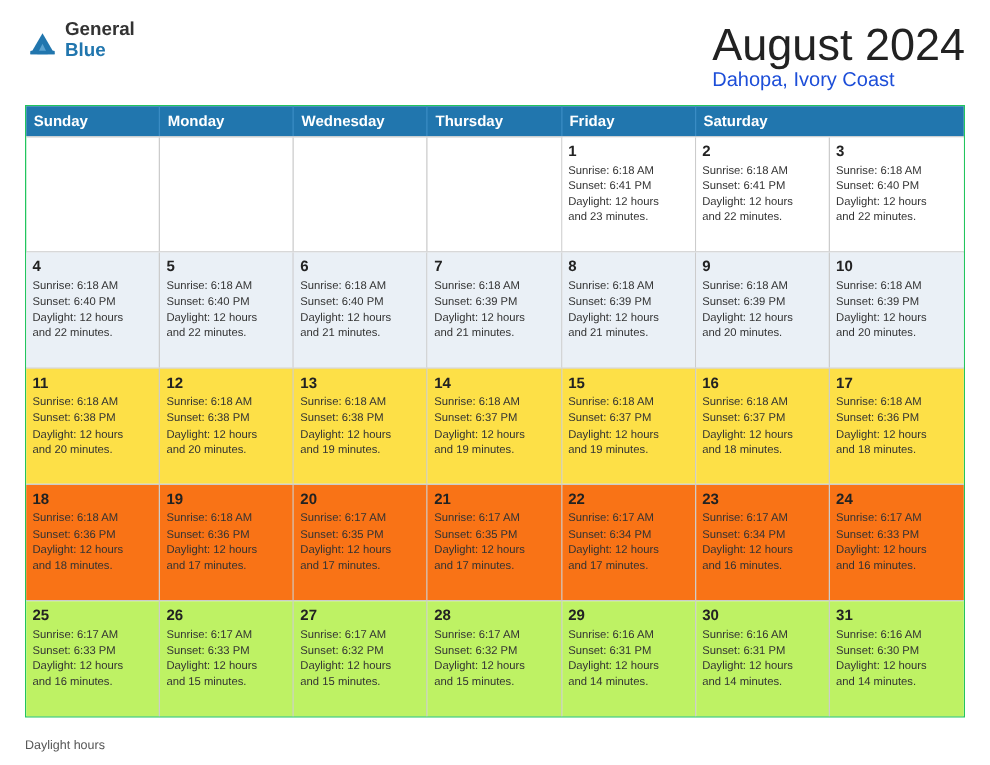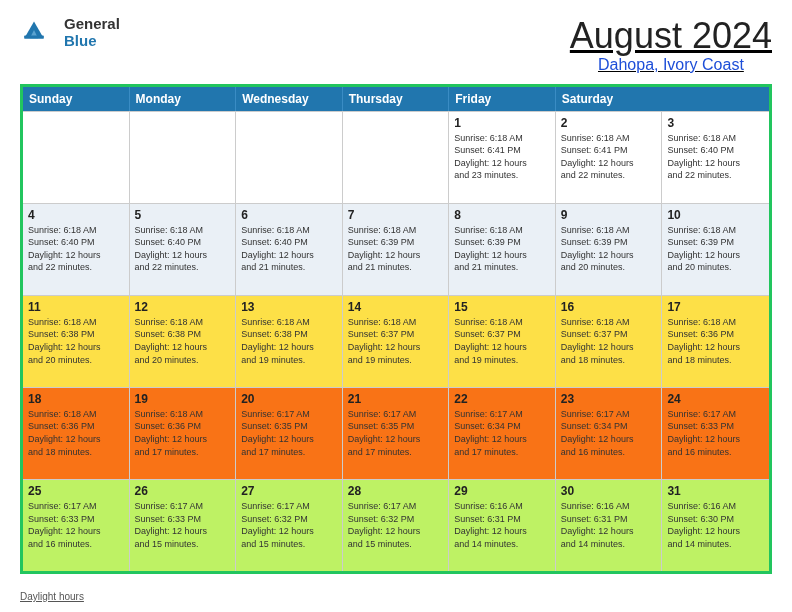--- a/index.html
+++ b/index.html
@@ -18,46 +18,45 @@
       flex-direction: column;
     }
     .header {
       display: flex;
       justify-content: space-between;
       align-items: flex-start;
       margin-bottom: 10px;
     }
     .logo {
       display: flex;
-      align-items: flex-start;
-      gap: 16px;
+      align-items: flex-end;
+      gap: 4px;
     }
     .logo-icon {
       width: 28px;
       height: 28px;
     }
     .title-block {
-      text-align: center;
-      text-decoration: underline;
+      text-align: left;
     }
     .month-title {
       font-size: 36px;
       font-weight: normal;
       color: #222;
       line-height: 1.1;
     }
     .location-title {
       font-size: 16px;
       color: #1d4ed8;
     }
     .calendar {
       flex: 1;
       display: flex;
       flex-direction: column;
-      border: 3px solid #22c55e;
+      border: 1px solid #22c55e;
     }
     .cal-header {
       display: grid;
       grid-template-columns: repeat(7, 1fr);
       background: #2176ae;
     }
     .cal-header-cell {
       color: #fff;
       font-size: 12px;
       font-weight: bold;
@@ -109,21 +108,20 @@
     .row-0 .cal-cell.empty,
     .row-1 .cal-cell.empty,
     .row-2 .cal-cell.empty,
     .row-3 .cal-cell.empty,
     .row-4 .cal-cell.empty { background: inherit; }
     .footer-note {
       font-size: 10px;
       color: #555;
       margin-top: 17px;
       text-align: left;
-      text-decoration: underline;
     }
   </style>
 </head>
 <body>
 
 <div class="page">
   <div class="header">
     <div class="logo">
       <svg class="logo-icon" viewBox="0 0 40 40" xmlns="http://www.w3.org/2000/svg">
         <polygon points="6,32 20,8 34,32" fill="#2176ae"></polygon>

